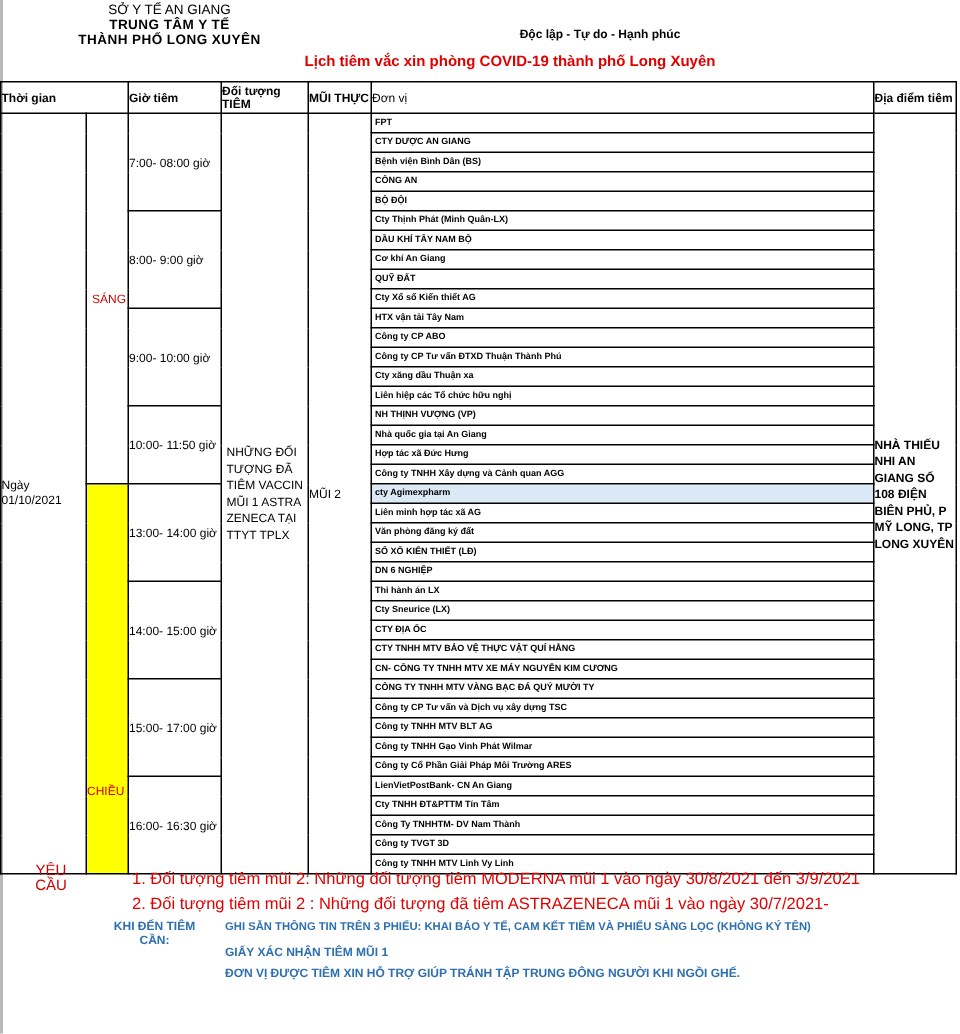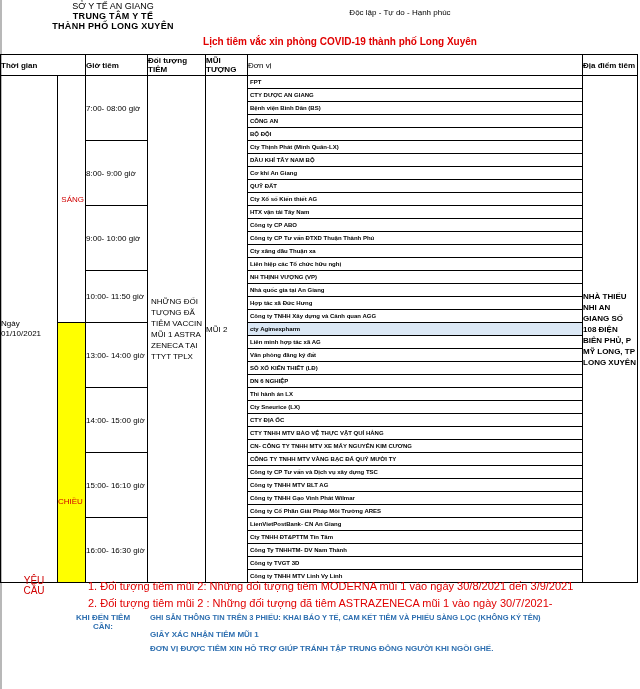--- a/index.html
+++ b/index.html
@@ -4,21 +4,21 @@
 <style>
   html, body { margin:0; padding:0; background:#ffffff; }
   body { width:640px; height:689px; position:relative; overflow:hidden; font-family:"Liberation Sans", sans-serif; color:#000; }
   .left-edge { position:absolute; left:0; top:0; width:2px; height:689px; background:#b8b8b8; }
   .hdr-left { position:absolute; left:3px; top:0; width:150px; text-align:center;padding-left:35px; }
   .hdr-left .l1 { font-size:9px; margin-top:1px; }
   .hdr-left .l2 { font-size:9px; font-weight:bold; letter-spacing:0.3px; line-height:10px; }
   .hdr-left .l3 { font-size:9px; font-weight:bold; letter-spacing:0.3px; line-height:10px; }
   .hdr-right { position:absolute; left:300px; top:0; width:200px; text-align:center; }
   .hdr-right .l1 { font-size:9px; font-weight:bold; margin-top:1px; }
-  .hdr-right .l2 { font-size:8px; font-weight:normal; margin-top:8px; }
+  .hdr-right .l2 { font-size:8px; font-weight:bold; margin-top:18px; }
   .title { position:absolute; left:140px; top:36px; width:400px; text-align:center; color:#e00000; font-weight:bold; font-size:10px; }
   table.sched { position:absolute; left:0; top:54px; border-collapse:collapse; table-layout:fixed; width:637px; }
   table.sched td, table.sched th { border:1px solid #000; padding:0; font-size:8px; text-align:left; vertical-align:middle; overflow:hidden; }
   table.sched th { height:20px; font-weight:bold; font-size:8px; line-height:9px; }
   .unit-cell { text-align:left !important; font-size:6px !important; font-weight:bold; height:12px; padding-left:2px !important; white-space:nowrap; }
   .unit-hl { background:#dbe8f5; }
   .sess-morning { color:#d00000; font-size:7.5px; text-align:right !important; padding-right:1px !important; }
   .sess-afternoon { background:#ffff00; color:#d00000; font-size:7.5px; }
   .slot { font-size:7.5px; line-height:11px; }
   .date { font-size:8px; line-height:10px; }
@@ -56,21 +56,21 @@
       <col style="width:58px">
       <col style="width:42px">
       <col style="width:335px">
       <col style="width:55px">
   </colgroup>
   <thead>
     <tr>
       <th colspan="2">Thời gian</th>
       <th>Giờ tiêm</th>
       <th>Đối tượng TIÊM</th>
-      <th>MŨI TƯỢNG</th>
+      <th>MŨI THỰC</th>
       <th style="font-weight:normal">Đơn vị</th>
       <th>Địa điểm tiêm</th>
     </tr>
   </thead>
   <tbody id="tbody">
       <tr>
         <td class="date" rowspan="39">Ngày 01/10/2021</td>
         <td class="sess-morning" rowspan="19">SÁNG</td>
         <td class="slot" rowspan="5">7:00-  08:00 giờ</td>
         <td class="target" rowspan="39">NHỮNG ĐỐI TƯỢNG ĐÃ TIÊM VACCIN MŨI 1   ASTRA ZENECA TẠI TTYT TPLX</td>
@@ -129,21 +129,21 @@
       <tr>
         <td class="unit-cell">Nhà quốc gia tại An Giang</td>
       </tr>
       <tr>
         <td class="unit-cell">Hợp tác xã Đức Hưng</td>
       </tr>
       <tr>
         <td class="unit-cell">Công ty TNHH Xây dựng và Cảnh quan AGG</td>
       </tr>
       <tr>
-        <td class="sess-afternoon" rowspan="20" style="vertical-align: bottom; padding-bottom: 76px;">CHIỀU</td>
+        <td class="sess-afternoon" rowspan="20" style="vertical-align: bottom; padding-bottom: 50px;">CHIỀU</td>
         <td class="slot" rowspan="5">13:00- 14:00 giờ</td>
         <td class="unit-cell unit-hl">cty Agimexpharm</td>
       </tr>
       <tr>
         <td class="unit-cell">Liên minh hợp tác xã AG</td>
       </tr>
       <tr>
         <td class="unit-cell">Văn phòng đăng ký đất</td>
       </tr>
       <tr>
@@ -162,21 +162,21 @@
       <tr>
         <td class="unit-cell">CTY ĐỊA ỐC</td>
       </tr>
       <tr>
         <td class="unit-cell">CTY TNHH MTV BẢO VỆ THỰC VẬT QUÍ HẰNG</td>
       </tr>
       <tr>
         <td class="unit-cell">CN- CÔNG TY TNHH MTV XE MÁY NGUYỄN KIM CƯƠNG</td>
       </tr>
       <tr>
-        <td class="slot" rowspan="5">15:00- 16:10 giờ</td>
+        <td class="slot" rowspan="5">15:00- 17:00 giờ</td>
         <td class="unit-cell">CÔNG TY TNHH MTV VÀNG BẠC ĐÁ QUÝ MƯỜI TY</td>
       </tr>
       <tr>
         <td class="unit-cell">Công ty CP Tư vấn và Dịch vụ xây dựng TSC</td>
       </tr>
       <tr>
         <td class="unit-cell">Công ty TNHH MTV BLT AG</td>
       </tr>
       <tr>
         <td class="unit-cell">Công ty TNHH Gạo Vinh Phát Wilmar</td>

